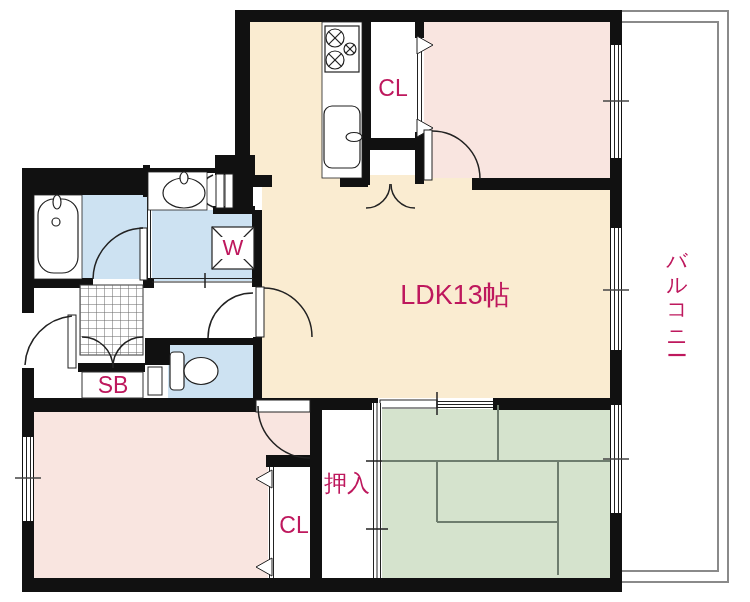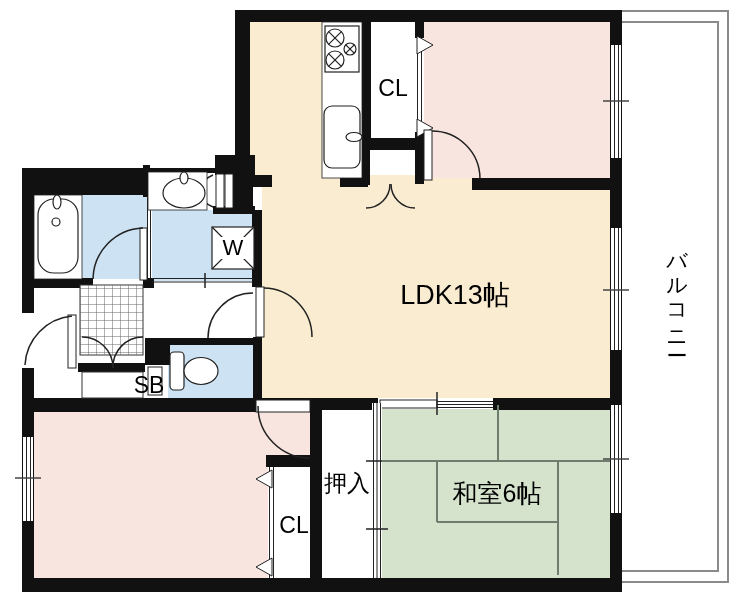--- a/index.html
+++ b/index.html
@@ -1,19 +1,19 @@
 <!DOCTYPE html>
 <html><head>
 <meta charset="utf-8">
 <style>
   html,body{margin:0;padding:0;background:#fff;}
   .plan{position:relative;width:750px;height:602px;background:#fff;overflow:hidden;
         font-family:"Liberation Sans","DejaVu Sans",sans-serif;}
   .plan svg{position:absolute;left:0;top:0;}
-  .lbl{position:absolute;transform:translate(-50%,-50%);color:#000000;white-space:nowrap;
+  .lbl{position:absolute;transform:translate(-50%,-50%);color:#be185d;white-space:nowrap;
        font-family:"Liberation Sans","DejaVu Sans",sans-serif;}
   .lbl-room{font-size:27px;}
   .lbl-small{font-size:23px;}
   .lbl-balcony{font-size:21px;writing-mode:vertical-rl;letter-spacing:3px;}
   .lbl-w{font-size:22px;background:#fff;padding:0 3px;line-height:1;}
 </style>
 </head>
 <body>
 
 <div class="plan">
@@ -224,17 +224,16 @@
     <line x1="437" y1="522" x2="558" y2="522"></line>
     <line x1="558" y1="461" x2="558" y2="575"></line>
   </g>
 </svg>
 
 <div class="lbl lbl-small" style="left:393px;top:88px;">CL</div>
 <div class="lbl lbl-room" style="left:455px;top:295px;">LDK13帖</div>
 <div class="lbl lbl-balcony" style="left:677px;top:292px;transform:translate(-50%,-50%);">バルコニー</div>
 <div class="lbl lbl-small" style="left:294px;top:525px;">CL</div>
 <div class="lbl lbl-small" style="left:347px;top:483px;">押入</div>
-<div class="lbl lbl-room" style="left:497px;top:493px;font-size:25px;">和室6帖</div>
-<div class="lbl lbl-small" style="left:113px;top:385px;margin-left:36px;">SB</div>
+<div class="lbl lbl-small" style="left:113px;top:385px;">SB</div>
 <div class="lbl lbl-w" style="left:233px;top:248px;">W</div>
 
 </div>
 
 </body></html>

